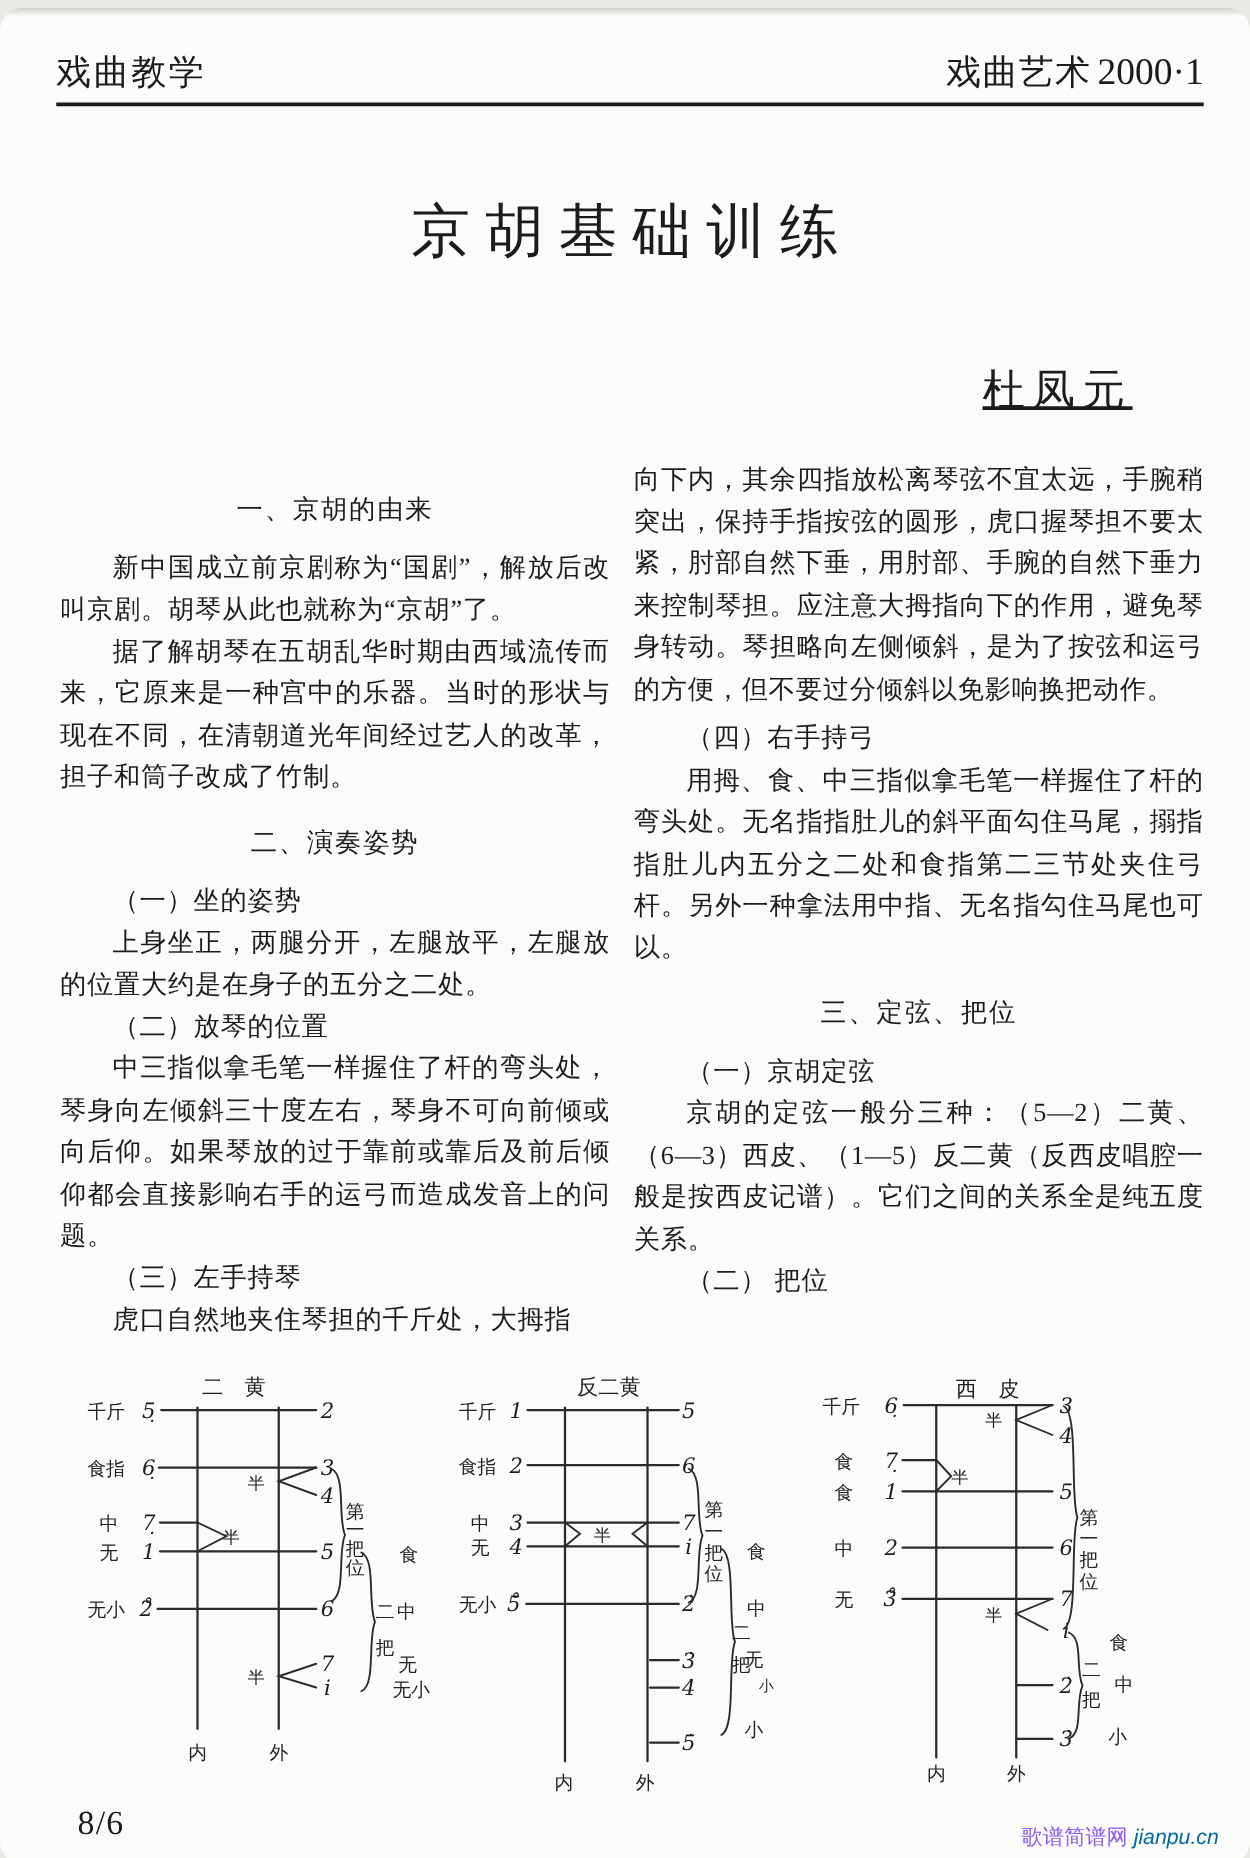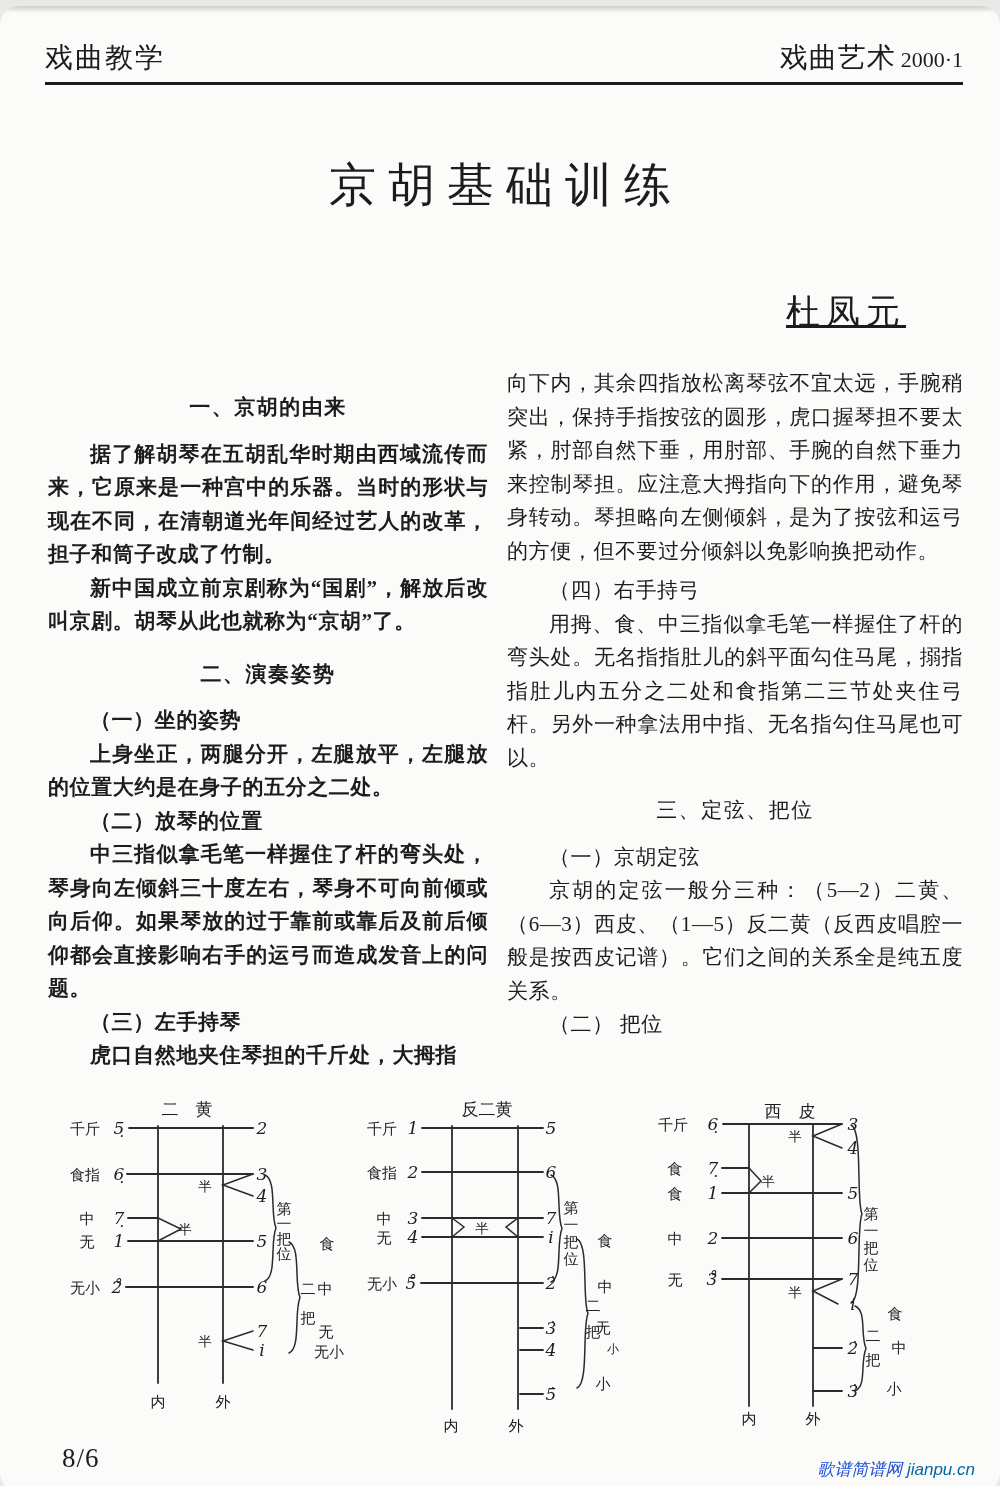--- a/index.html
+++ b/index.html
@@ -7,30 +7,30 @@
     position:relative;width:1000px;height:1486px;margin:6px auto;
     background:#fbfbf9;color:#1c1c1c;overflow:hidden;
     font-family:"Liberation Serif","DejaVu Serif",serif;
     border-radius:19px;
   }
   .scan-edge{position:absolute;left:0;top:0;width:100%;height:7px;
     background:linear-gradient(#cfcfcc,#fbfbf9);}
   
   .hdr-left{position:absolute;left:45px;top:33px;font-size:28px;letter-spacing:2px;}
   .hdr-right{position:absolute;right:37px;top:33px;font-size:28px;letter-spacing:1px;white-space:nowrap;}
-  .hdr-issue{font-size:22px;letter-spacing:0;margin-left:5px;}
+  .hdr-issue{font-size:30px;letter-spacing:0;margin-left:5px;}
   .hdr-rule{position:absolute;left:45px;right:37px;top:76px;height:2.5px;background:#1b1b1b;}
   
   .title{position:absolute;left:0;top:148px;width:100%;text-align:center;
     font-size:47px;letter-spacing:12px;text-indent:12px;white-space:nowrap;}
   .author{position:absolute;left:786px;top:283px;font-size:34px;letter-spacing:6px;text-decoration:underline;}
   
   .col{position:absolute;font-size:21px;line-height:33.5px;letter-spacing:0.6px;
     text-align:justify;text-justify:inter-ideograph;}
-  .col-left{left:48px;top:385px;width:440px;font-weight:bold;}
+  .col-left{left:48px;top:385px;width:440px;}
   .col-right{left:507px;top:361px;width:456px;}
   .col p{margin:0;text-indent:2em;word-break:break-all;}
   .col p.np{text-indent:0;}
   .col p.mb6{margin-bottom:6px;}
   .col .h{margin:19px 0 13px;text-align:center;text-indent:0;letter-spacing:1.5px;word-break:keep-all;}
   .col .h.first{margin-top:0;}
   .col .s{margin:0;text-indent:2em;word-break:keep-all;}
   
   .diagram{position:absolute;}
   .diagram svg{display:block;overflow:visible;}
@@ -38,42 +38,42 @@
   .dg-thin{stroke:#2b2b2b;stroke-width:1.5;stroke-linecap:round;fill:none;}
   .dg-cjk{font-family:"DejaVu Sans","Liberation Sans",sans-serif;font-size:15px;fill:#222;}
   .dg-title{font-family:"DejaVu Sans","Liberation Sans",sans-serif;font-size:17px;fill:#1d1d1d;}
   .dg-note{font-family:"DejaVu Serif","Liberation Serif",serif;font-style:italic;font-size:17px;fill:#1d1d1d;}
   .dg-half{font-family:"DejaVu Sans","Liberation Sans",sans-serif;font-size:13.5px;fill:#222;}
   .dg-small{font-size:12px;}
   
   .pageno{position:absolute;left:62px;top:1437px;font-size:27px;letter-spacing:1px;}
   .watermark{position:absolute;right:25px;top:1452px;font-size:17px;white-space:nowrap;
     font-family:"Liberation Sans","DejaVu Sans",sans-serif;}
-  .wm-site{color:#1d4ed8;font-style:italic;}
+  .wm-site{color:#8b5cf6;}
   .wm-url{color:#0369a1;font-style:italic;}
 </style>
 </head>
 <body>
 
 <div class="page">
   <div class="scan-edge"></div>
 
   <div class="hdr-left">戏曲教学</div>
   <div class="hdr-right">
     <span>戏曲艺术</span><span class="hdr-issue">2000·1</span>
   </div>
   <div class="hdr-rule"></div>
 
   <h1 class="title" style="margin:0;font-weight:normal;">京胡基础训练</h1>
   <div class="author">杜凤元</div>
 
   <div class="col col-left">
     <p class="h first">一、京胡的由来</p>
+    <p>新中国成立前京剧称为“国剧”，解放后改叫京剧。胡琴从此也就称为“京胡”了。</p>
     <p>据了解胡琴在五胡乱华时期由西域流传而来，它原来是一种宫中的乐器。当时的形状与现在不同，在清朝道光年间经过艺人的改革，担子和筒子改成了竹制。</p>
-    <p>新中国成立前京剧称为“国剧”，解放后改叫京剧。胡琴从此也就称为“京胡”了。</p>
     <p class="h">二、演奏姿势</p>
     <p class="s">（一）坐的姿势</p>
     <p>上身坐正，两腿分开，左腿放平，左腿放的位置大约是在身子的五分之二处。</p>
     <p class="s">（二）放琴的位置</p>
     <p>中三指似拿毛笔一样握住了杆的弯头处，琴身向左倾斜三十度左右，琴身不可向前倾或向后仰。如果琴放的过于靠前或靠后及前后倾仰都会直接影响右手的运弓而造成发音上的问题。</p>
     <p class="s">（三）左手持琴</p>
     <p>虎口自然地夹住琴担的千斤处，大拇指</p>
   </div>
 
   <div class="col col-right">

